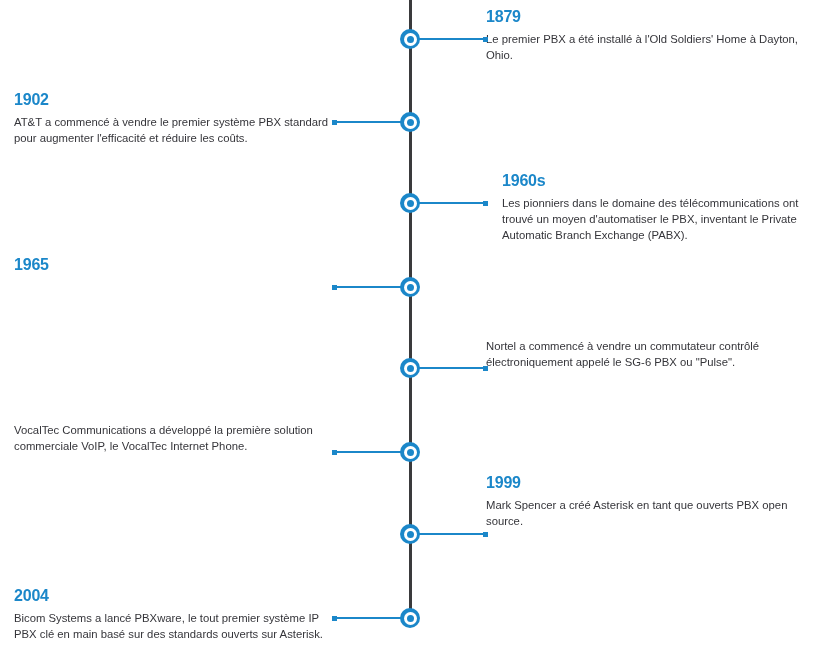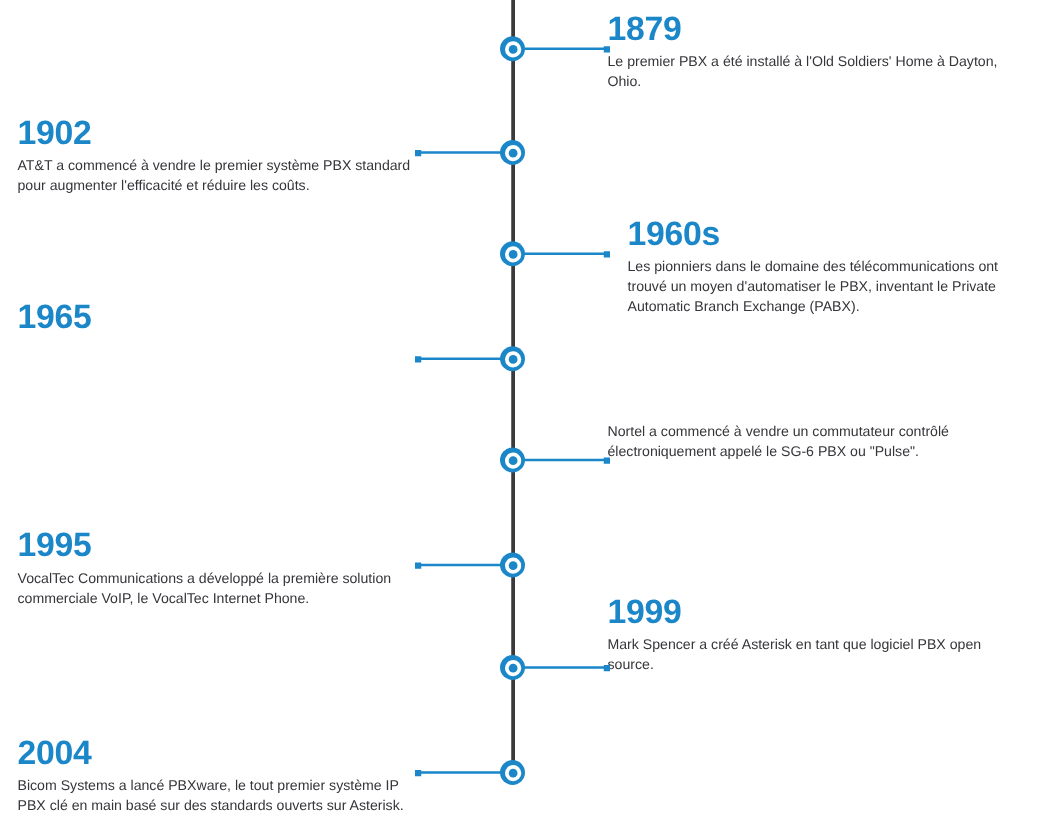--- a/index.html
+++ b/index.html
@@ -56,21 +56,21 @@
   }
   .conn.to-right .cap{ right:0; }
   .conn.to-left  .cap{ left:0; }
 
   
   .entry{ position:absolute; }
   .entry.right{ text-align:left; }
   .entry.left { }
 
   .year{
-    font-size:27px;
+    font-size:16px;
     font-weight:bold;
     color:#1b87c9;
     line-height:1.05;
     letter-spacing:-0.2px;
     margin-bottom:5px;
   }
   .desc{
     font-size:11.3px;
     color:#35353a;
     line-height:1.42;
@@ -118,21 +118,21 @@
       <div class="desc">Les pionniers dans le domaine des télécommunications ont trouvé un moyen d'automatiser le PBX, inventant le Private Automatic Branch Exchange (PABX).</div>
     </div>
     <div class="conn to-left" style="top: 287px; width: 78px; left: 332px;">
       <span class="cap"></span>
     </div>
     <div class="node" style="left: 410px; top: 287px;">
       <div class="gap">
         <div class="core"></div>
       </div>
     </div>
-    <div class="entry left" style="width: 330px; left: 14px; top: 239px;">
+    <div class="entry left" style="width: 330px; left: 14px; top: 257px;">
       <div class="year">1965</div>
     </div>
     <div class="conn to-right" style="top: 368px; width: 78px; left: 410px;">
       <span class="cap"></span>
     </div>
     <div class="node" style="left: 410px; top: 368px;">
       <div class="gap">
         <div class="core"></div>
       </div>
     </div>
@@ -141,34 +141,33 @@
     </div>
     <div class="conn to-left" style="top: 452px; width: 78px; left: 332px;">
       <span class="cap"></span>
     </div>
     <div class="node" style="left: 410px; top: 452px;">
       <div class="gap">
         <div class="core"></div>
       </div>
     </div>
     <div class="entry left" style="width: 330px; left: 14px; top: 422px;">
-      <div class="year">1995</div>
       <div class="desc">VocalTec Communications a développé la première solution commerciale VoIP, le VocalTec Internet Phone.</div>
     </div>
     <div class="conn to-right" style="top: 534px; width: 78px; left: 410px;">
       <span class="cap"></span>
     </div>
     <div class="node" style="left: 410px; top: 534px;">
       <div class="gap">
         <div class="core"></div>
       </div>
     </div>
     <div class="entry right" style="width: 330px; left: 486px; top: 475px;">
       <div class="year">1999</div>
-      <div class="desc">Mark Spencer a créé Asterisk en tant que logiciel PBX open source.</div>
+      <div class="desc">Mark Spencer a créé Asterisk en tant que ouverts PBX open source.</div>
     </div>
     <div class="conn to-left" style="top: 618px; width: 78px; left: 332px;">
       <span class="cap"></span>
     </div>
     <div class="node" style="left: 410px; top: 618px;">
       <div class="gap">
         <div class="core"></div>
       </div>
     </div>
     <div class="entry left" style="width: 330px; left: 14px; top: 588px;">

